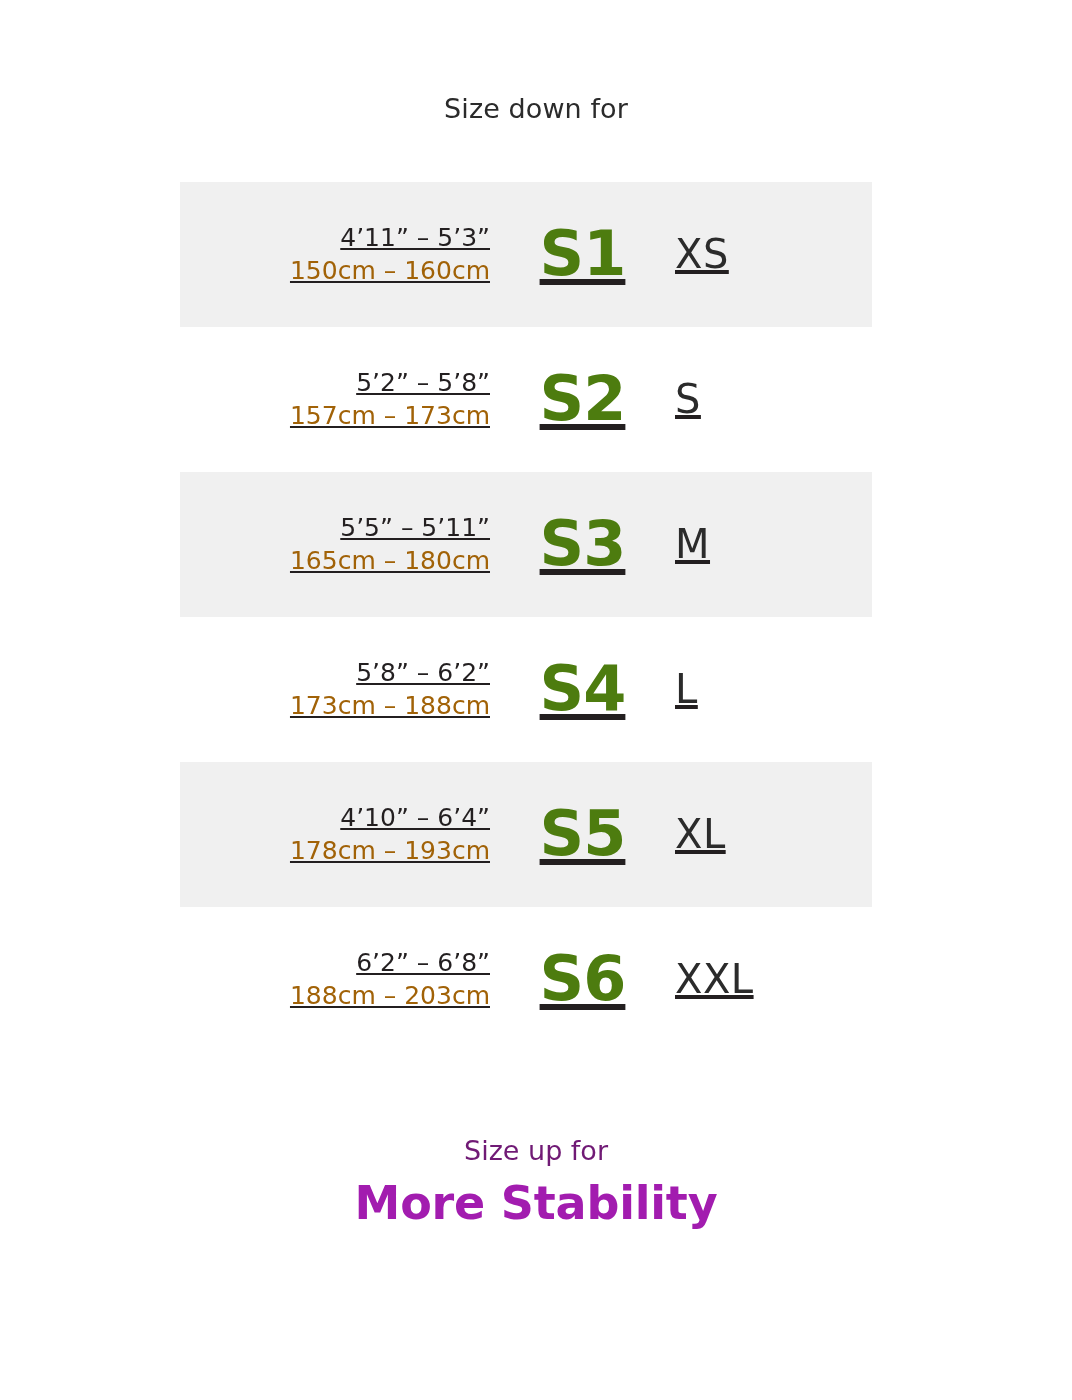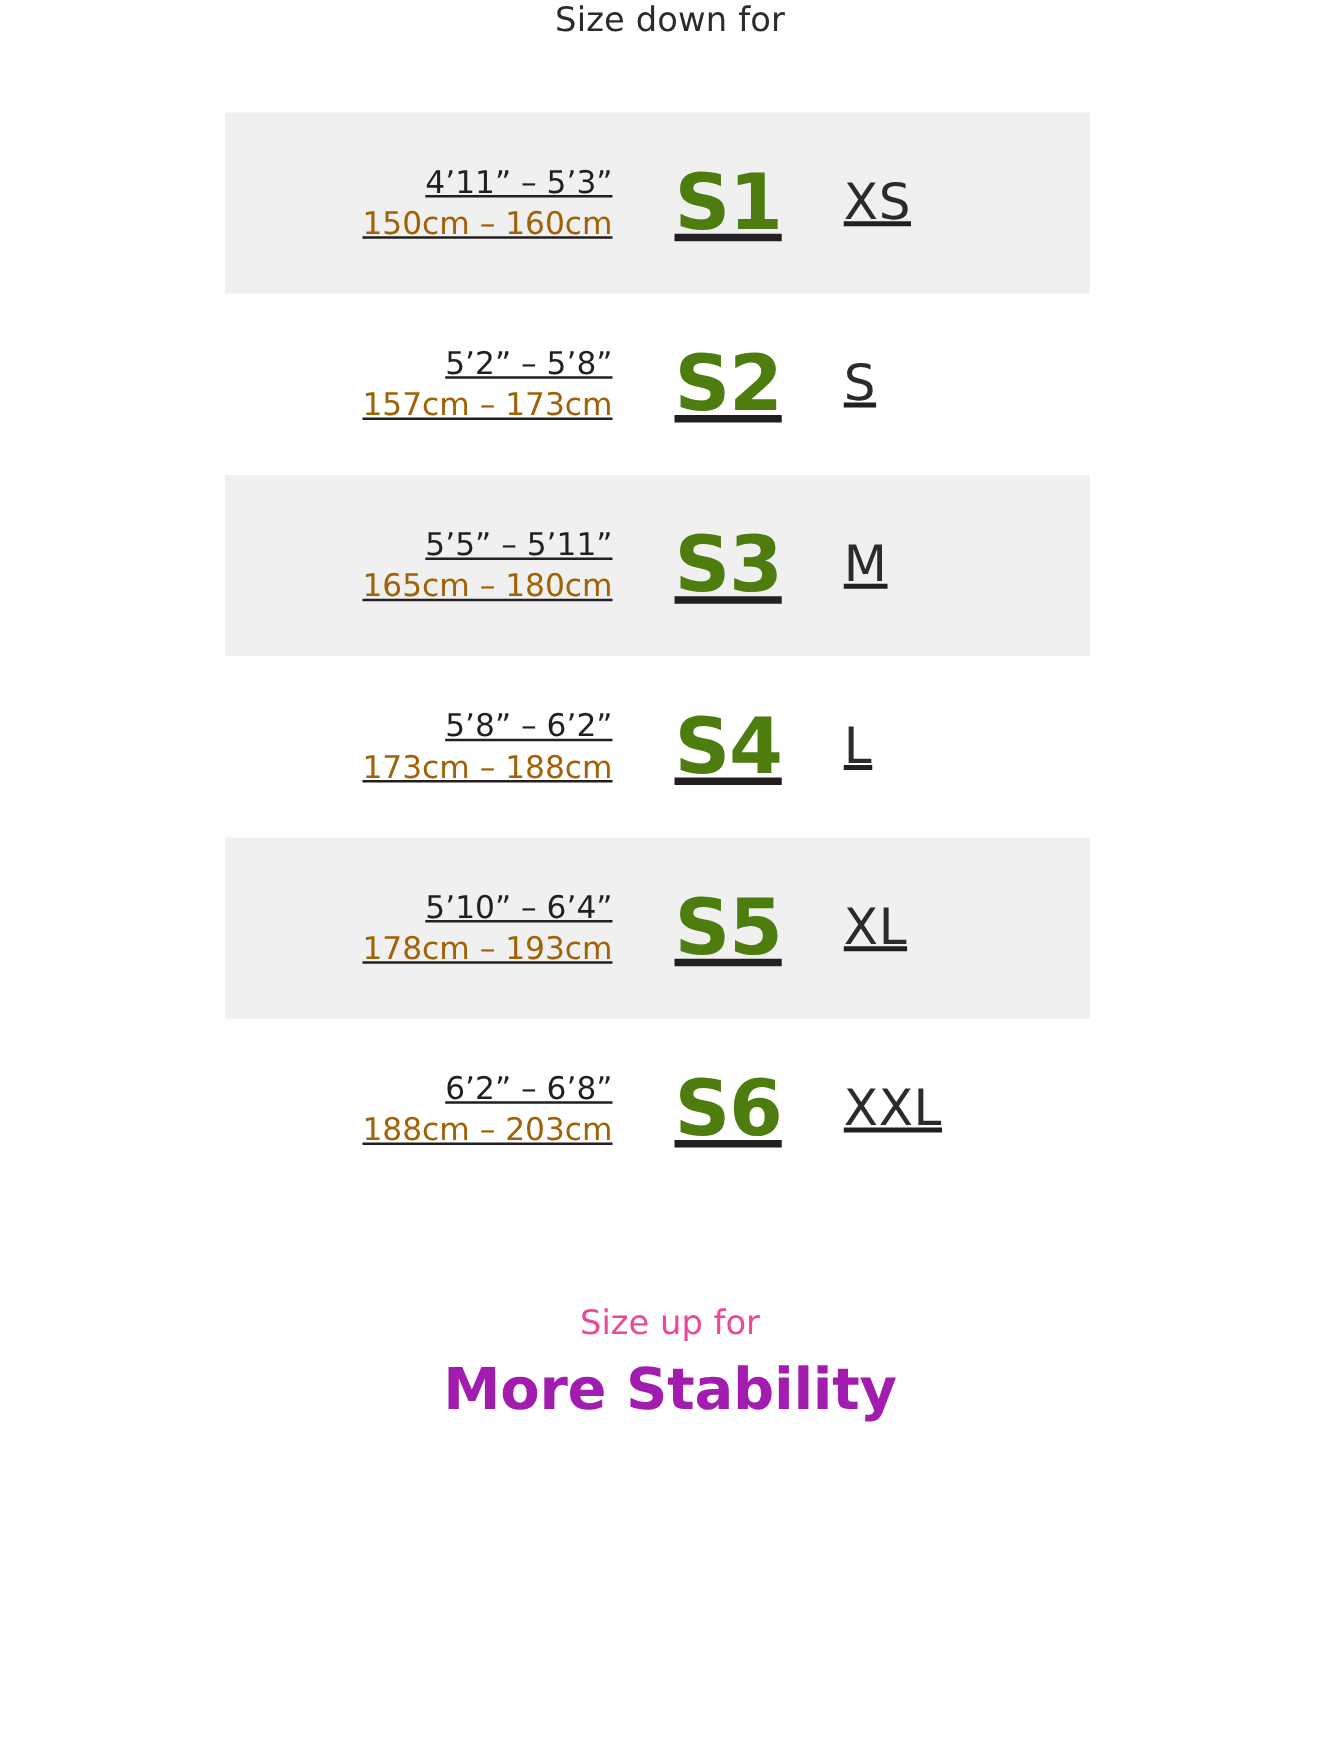--- a/index.html
+++ b/index.html
@@ -19,20 +19,21 @@
     width: 1072px;
     height: 1400px;
     display: flex;
     flex-direction: column;
     box-sizing: border-box;
   }
 
   
   .header {
     text-align: center;
+    padding-top: 92px;
   }
   .header .line-small {
     font-size: 27px;
     font-weight: 400;
     color: #2b2b2b;
     letter-spacing: 0.1px;
     line-height: 1.25;
   }
   .header .line-big {
     font-size: 39px;
@@ -102,21 +103,21 @@
   }
 
   
   .footer {
     text-align: center;
     padding-top: 82px;
   }
   .footer .line-small {
     font-size: 27px;
     font-weight: 400;
-    color: #ec4899;
+    color: #701a75;
     line-height: 1.25;
   }
   .footer .line-big {
     font-size: 46px;
     font-weight: 700;
     color: #a21caf;
     letter-spacing: -0.2px;
     margin-top: 8px;
     line-height: 1.2;
   }
@@ -163,21 +164,21 @@
       <div class="col-height">
         <div class="ft">5’8” –  6’2”</div>
         <div class="cm">173cm – 188cm</div>
       </div>
       <div class="col-code">S4</div>
       <div class="col-alpha">L</div>
     </div>
 
     <div class="size-row shaded">
       <div class="col-height">
-        <div class="ft">5’10” –  6’4”</div>
+        <div class="ft">4’10” –  6’4”</div>
         <div class="cm">178cm – 193cm</div>
       </div>
       <div class="col-code">S5</div>
       <div class="col-alpha">XL</div>
     </div>
 
     <div class="size-row plain">
       <div class="col-height">
         <div class="ft">6’2” – 6’8”</div>
         <div class="cm">188cm – 203cm</div>

